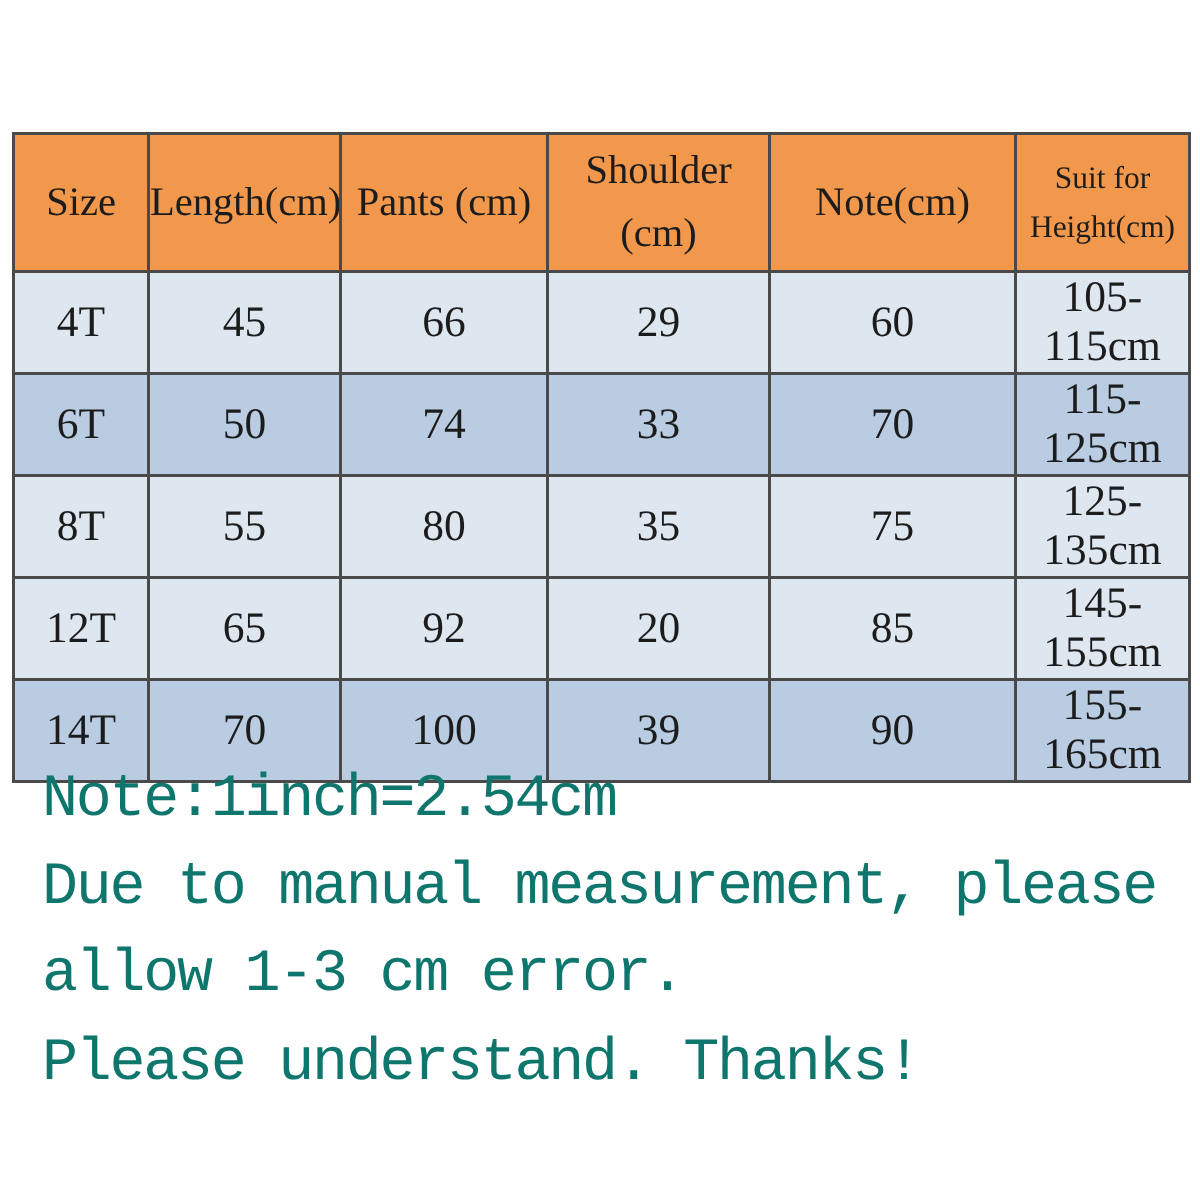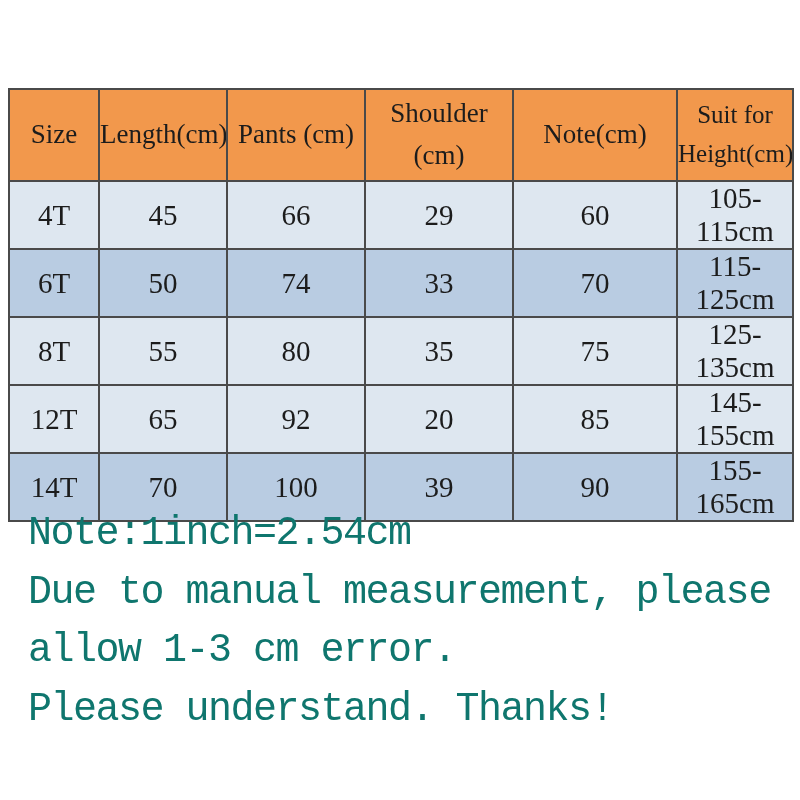--- a/index.html
+++ b/index.html
@@ -37,21 +37,21 @@
     color: #1c1c1c;
     overflow: hidden;
   }
   table.size-table th {
     background: #f2984c;
     height: 90px;
     font-size: 27px;
     font-weight: normal;
     line-height: 1.55;
   }
-  table.size-table th.col-height { font-size: 25px; font-family: Liberation Serif, serif; }
+  table.size-table th.col-height { font-size: 21px; font-family: Liberation Serif, serif; }
   table.size-table td {
     height: 46px;
     font-size: 29px;
     font-weight: normal;
   }
   tr.row-light td { background: #dee7f0; }
   tr.row-dark  td { background: #b9cce2; }
 
   col.c-size     { width: 90px;  }
   col.c-length   { width: 128px; }

